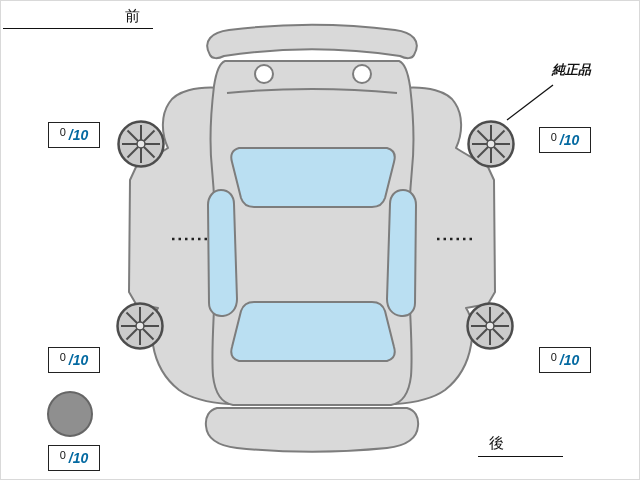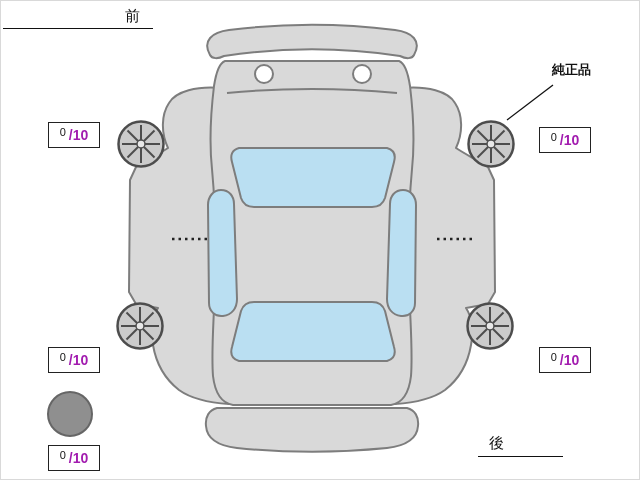--- a/index.html
+++ b/index.html
@@ -5,30 +5,30 @@
   html,body{margin:0;padding:0;background:#fff;}
   .stage{
     position:relative;width:640px;height:480px;background:#fff;overflow:hidden;
     font-family:"Liberation Sans",sans-serif;box-sizing:border-box;border:1px solid #d9d9d9;
   }
   .stage svg{position:absolute;inset:0;display:block;}
   svg path{stroke:#7d7d7d;stroke-width:2;stroke-linejoin:round;}
   .jp-label{position:absolute;color:#111;line-height:1;white-space:nowrap;}
   .front-label{left:124px;top:7px;font-size:15px;}
   .rear-label{left:488px;top:434px;font-size:15px;}
-  .genuine-label{left:551px;top:62px;font-size:13px;font-weight:bold;}
+  .genuine-label{left:551px;top:62px;font-size:13px;font-weight:bold;font-style:italic;}
   .underline{position:absolute;height:0;border-top:1.5px solid #111;}
   .front-underline{left:2px;top:27px;width:150px;}
   .rear-underline{left:477px;top:455px;width:85px;}
   .score-box{
     position:absolute;width:52px;height:26px;border:1.5px solid #222;background:#fff;
     display:flex;align-items:center;justify-content:center;gap:3px;box-sizing:border-box;
   }
   .score-num{font-size:11px;color:#111;transform:translateY(-3px);}
-  .score-den{font-size:14px;font-weight:bold;color:#a21caf;}
+  .score-den{font-size:14px;font-weight:bold;font-style:italic;color:#0369a1;}
 </style>
 </head>
 <body>
 
 <div class="stage">
 
   <svg viewBox="0 0 640 480" width="640" height="480">
     <defs>
       <g id="wheel">
         <circle r="22.5" fill="#cbcbcb" stroke="#4d4d4d" stroke-width="2.5"></circle>

